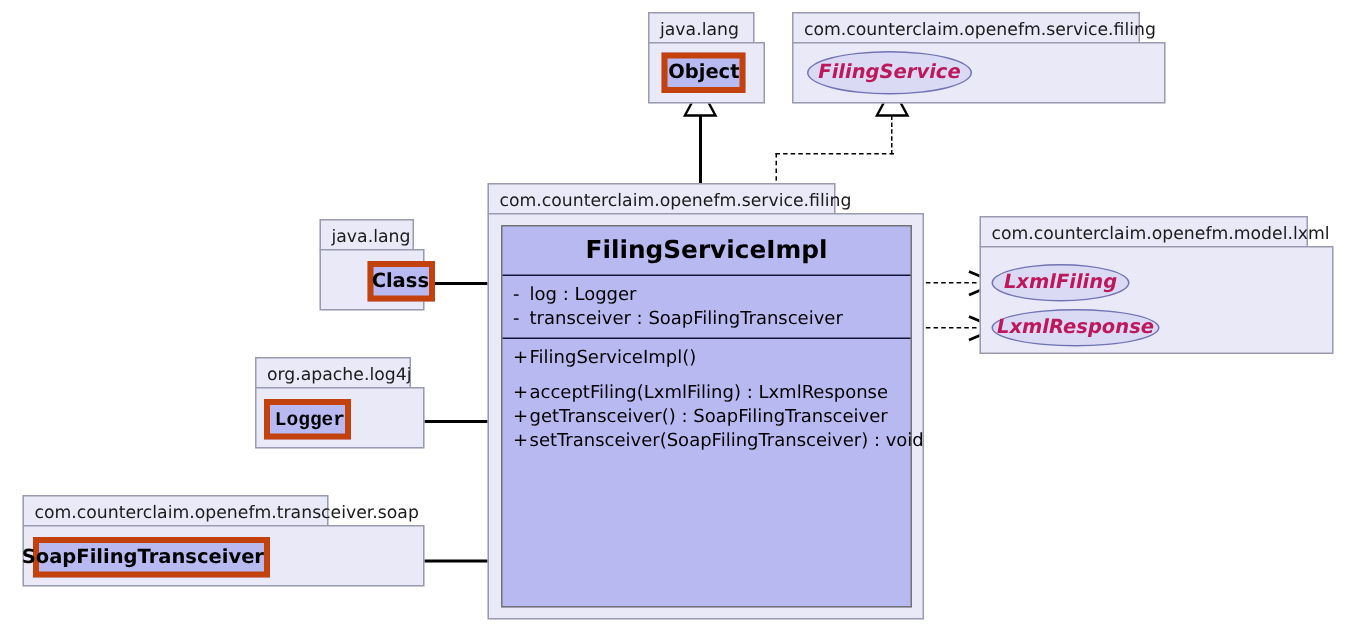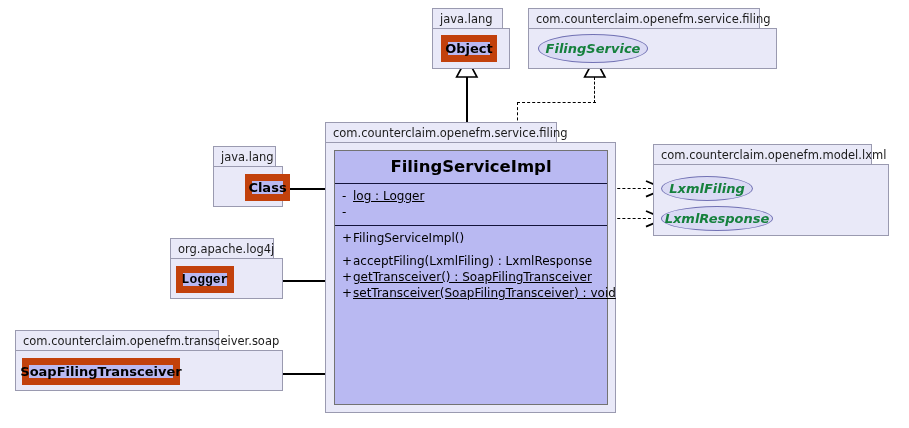--- a/index.html
+++ b/index.html
@@ -36,40 +36,40 @@
     position: absolute;
     box-sizing: border-box;
     background: #e9e9f8;
     border: 1px solid #9a9ab0;
   }
   
   .node {
     position: absolute;
     box-sizing: border-box;
     background: #b9b9f2;
-    border: 7px solid #c2410c;
+    border: 4px solid #c2410c;
     font-size: 13px;
     font-weight: bold;
     color: #000000;
     display: flex;
     align-items: center;
-    justify-content: center;
+    justify-content: flex-end;
     white-space: nowrap;
   }
   
   .iface {
     position: absolute;
     box-sizing: border-box;
     background: #dadaf4;
     border: 1px solid #7272b4;
     border-radius: 50%;
     font-size: 13px;
     font-weight: bold;
     font-style: italic;
-    color: #15803d;
+    color: #be185d;
     display: flex;
     align-items: center;
     justify-content: center;
     white-space: nowrap;
   }
   
   .uml-class {
     position: absolute;
     box-sizing: border-box;
     background: #b9b9f2;
@@ -103,21 +103,21 @@
     display: flex;
     align-items: baseline;
   }
   .vis {
     display: inline-block;
     width: 11px;
     flex: 0 0 11px;
     text-align: left;
   }
   .mtext { display: inline-block; }
-  .static { text-decoration: underline; }
+  .static { }
   .gap { height: 7px; }
 
   
   .ln {
     position: absolute;
     background: #000000;
   }
   .ln-h { height: 1.6px; }
   .ln-v { width: 1.6px; }
   .dash-h {
@@ -232,20 +232,21 @@
     <div class="uml-class" style="left:334px; top:150px; width:274px; height:255px;">
       <div class="uml-name">FilingServiceImpl</div>
 
       <div class="uml-attrs">
         <div class="member">
           <span class="vis">-</span>
           <span class="mtext static">log : Logger</span>
         </div>
         <div class="member">
           <span class="vis">-</span>
+          <span class="mtext static">transceiver : SoapFilingTransceiver</span>
         </div>
       </div>
 
       <div class="uml-ops">
         <div class="member">
           <span class="vis">+</span>
           <span class="mtext">FilingServiceImpl()</span>
         </div>
         <div class="gap"></div>
         <div class="member">

